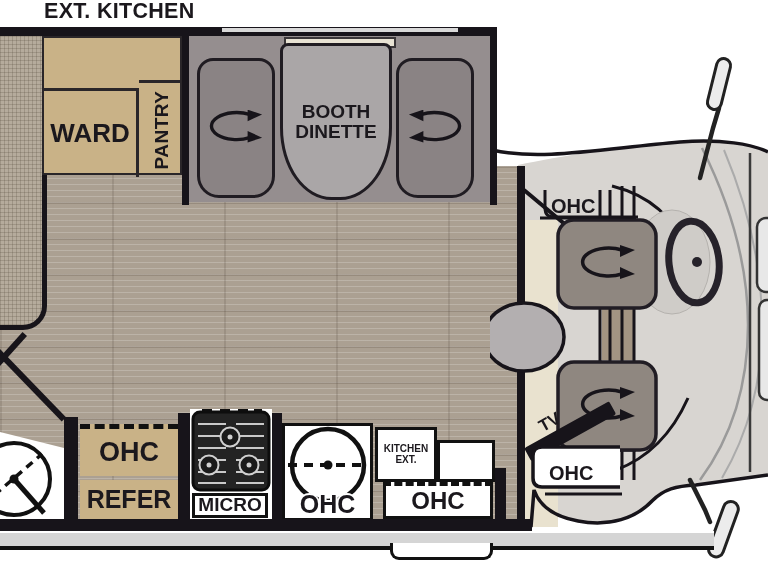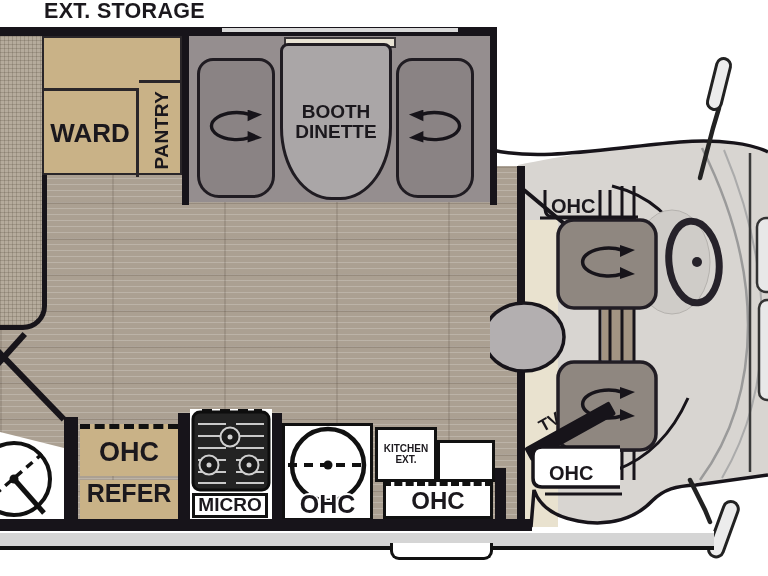--- a/index.html
+++ b/index.html
@@ -55,21 +55,21 @@
   .booth-table{position:absolute;left:91px;top:7px;width:112px;height:157px;background:var(--table-gray);
      border:3.5px solid #201c22;border-radius:8px 8px 46% 46%;box-sizing:border-box;
      display:flex;align-items:center;justify-content:center;}
   .booth-table .lbl{white-space:normal;width:86px;text-align:center;font-size:19px;}
   
   .corner-table{left:0;top:418px;width:64px;height:102px;}
   .diagline{height:0;border-top:6px solid var(--wall);transform-origin:0 0;}
   .ohc-box{left:80px;top:424px;width:98px;height:52px;background:var(--cabinet-tan);
      border-top:5px dashed #111;box-sizing:border-box;display:flex;align-items:center;justify-content:center;font-size:27px;}
   .refer-box{left:80px;top:480px;width:98px;height:39px;background:var(--cabinet-tan);
-     display:flex;justify-content:center;font-size:25px;}
+     display:flex;align-items:center;justify-content:center;font-size:25px;}
   .stove-unit{left:190px;top:409px;width:82px;height:112px;background:#fff;}
   .micro-label{position:absolute;left:2px;top:84px;width:76px;height:25px;background:#fff;
      border:3px solid #111;box-sizing:border-box;display:flex;align-items:flex-end;justify-content:center;font-size:19px;}
   .sink-box{left:282px;top:423px;width:91px;height:98px;background:#fff;border:3px solid #111;
      box-sizing:border-box;overflow:hidden;}
   .sink-ohc{position:absolute;left:0;right:0;bottom:1px;text-align:center;font-size:25px;}
   .kext-box{left:375px;top:427px;width:62px;height:55px;background:#fff;border:3.5px solid #111;
      box-sizing:border-box;display:flex;align-items:center;justify-content:center;}
   .kext-box .lbl{white-space:normal;width:56px;text-align:center;font-size:10px;}
   .counter-box{left:437px;top:440px;width:58px;height:42px;background:#fff;border:3.5px solid #111;box-sizing:border-box;}
@@ -78,21 +78,21 @@
   
   .ext-storage{left:44px;top:0;font-size:21.5px;letter-spacing:.3px;}
   .awning-lbl{left:64px;top:546px;font-size:24.5px;letter-spacing:-.3px;}
   svg text{font-family:"Liberation Sans", sans-serif;font-weight:700;fill:var(--label-ink);}
 </style>
 </head>
 <body>
 
 <div class="stage">
 
-  <div class="abs lbl ext-storage">EXT. STORAGE</div>
+  <div class="abs lbl ext-storage">EXT. KITCHEN</div>
 
   <div class="abs wood"></div>
 
   <div class="abs bed"></div>
 
   <div class="abs top-wall"></div>
   <div class="abs top-window"></div>
 
   <div class="abs cab-block">
     <div class="abs ward">

